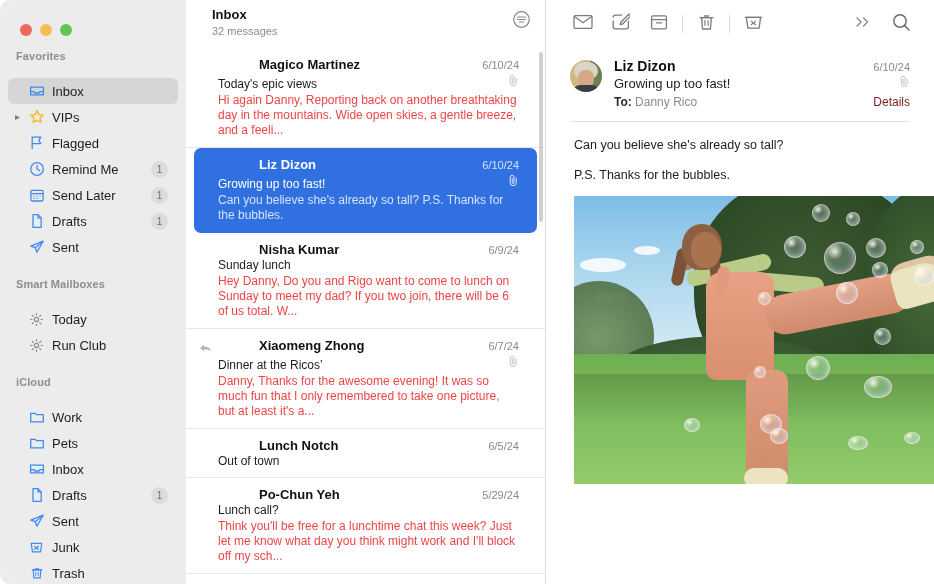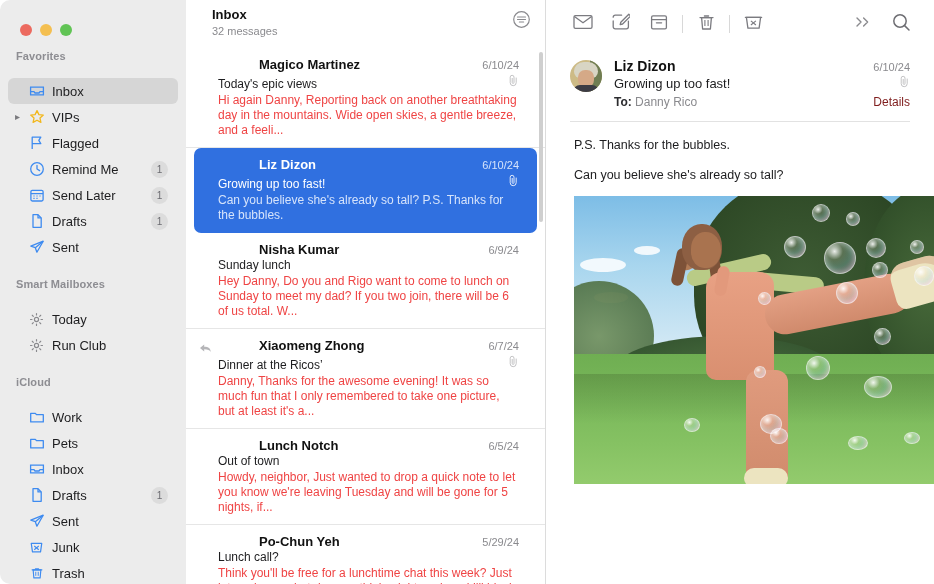--- a/index.html
+++ b/index.html
@@ -505,21 +505,20 @@
       </div>
 
       <div class="msg">
         <div class="msg-top">
           <span class="msg-from">Lunch Notch</span>
           <span class="msg-date">6/5/24</span>
         </div>
         <div class="msg-subrow">
           <span class="msg-subject">Out of town</span>
         </div>
-        <div class="msg-preview">Howdy, neighbor, Just wanted to drop a quick note to let you know we're leaving Tuesday and will be gone for 5 nights, if...</div>
       </div>
 
       <div class="msg">
         <div class="msg-top">
           <span class="msg-from">Po-Chun Yeh</span>
           <span class="msg-date">5/29/24</span>
         </div>
         <div class="msg-subrow">
           <span class="msg-subject">Lunch call?</span>
         </div>
@@ -619,22 +618,22 @@
           <div class="mh-line">
             <span class="mh-to"><b>To:</b> <span>Danny Rico</span></span>
             <span class="details">Details</span>
           </div>
         </div>
       </div>
     </div>
     <div class="hr"></div>
 
     <div class="mail-body">
+      <div class="body-p">Can you believe she's already so tall?</div>
       <div class="body-p">P.S. Thanks for the bubbles.</div>
-      <div class="body-p">Can you believe she's already so tall?</div>
 
       <div class="photo">
         <span class="ph-sky"></span>
         <span class="ph-cloud" style="left:6px; top:62px; width:46px; height:14px;"></span>
         <span class="ph-cloud" style="left:20px; top:96px; width:34px; height:11px;"></span>
         <span class="ph-cloud" style="left:60px; top:50px; width:26px; height:9px;"></span>
         <span class="ph-tree-big"></span>
         <span class="ph-tree-r"></span>
         <span class="ph-tree-l"></span>
         <span class="ph-hedge"></span>

